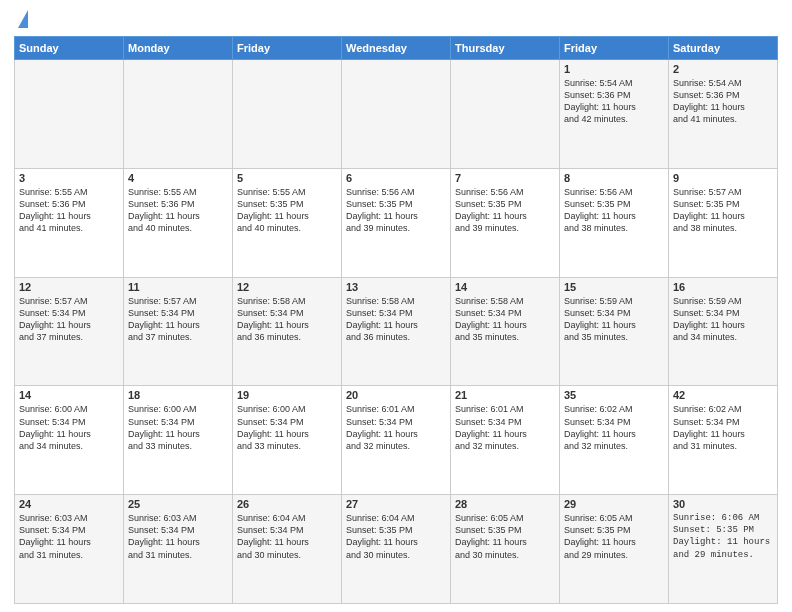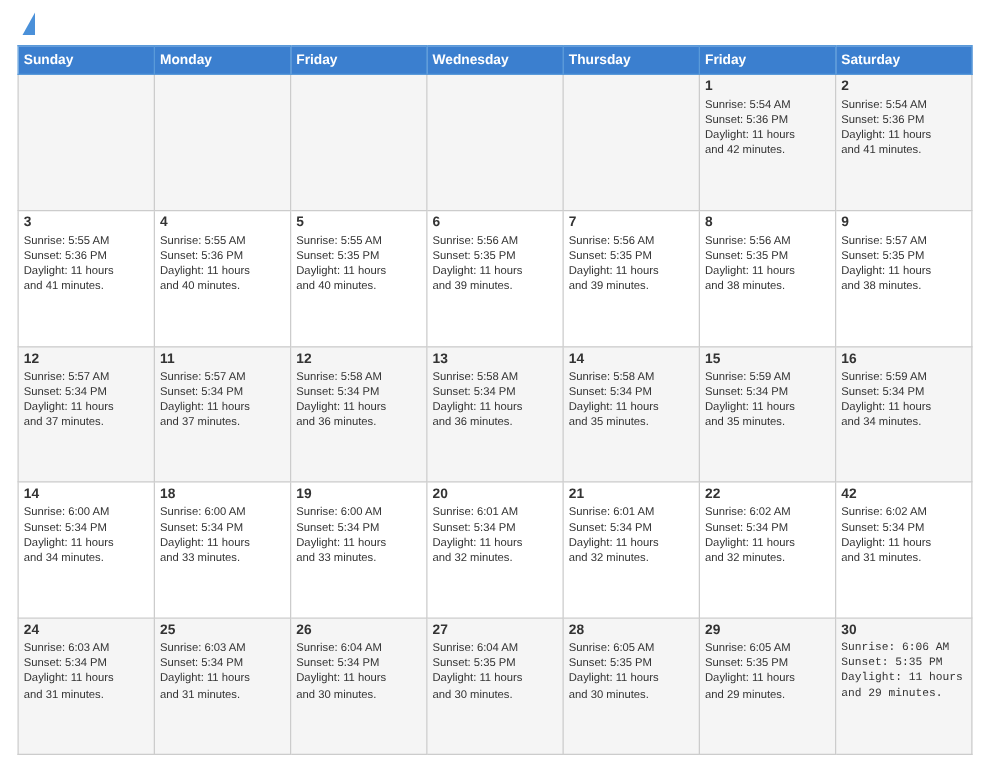--- a/index.html
+++ b/index.html
@@ -290,21 +290,21 @@
 and 32 minutes.</div>
           </td>
           <td>
             <span class="day-num">21</span>
             <div class="day-info" style="white-space: pre-line;">Sunrise: 6:01 AM
 Sunset: 5:34 PM
 Daylight: 11 hours
 and 32 minutes.</div>
           </td>
           <td>
-            <span class="day-num">22</span>
+            <span class="day-num">35</span>
             <div class="day-info" style="white-space: pre-line;">Sunrise: 6:02 AM
 Sunset: 5:34 PM
 Daylight: 11 hours
 and 32 minutes.</div>
           </td>
           <td>
             <span class="day-num">42</span>
             <div class="day-info" style="white-space: pre-line;">Sunrise: 6:02 AM
 Sunset: 5:34 PM
 Daylight: 11 hours

